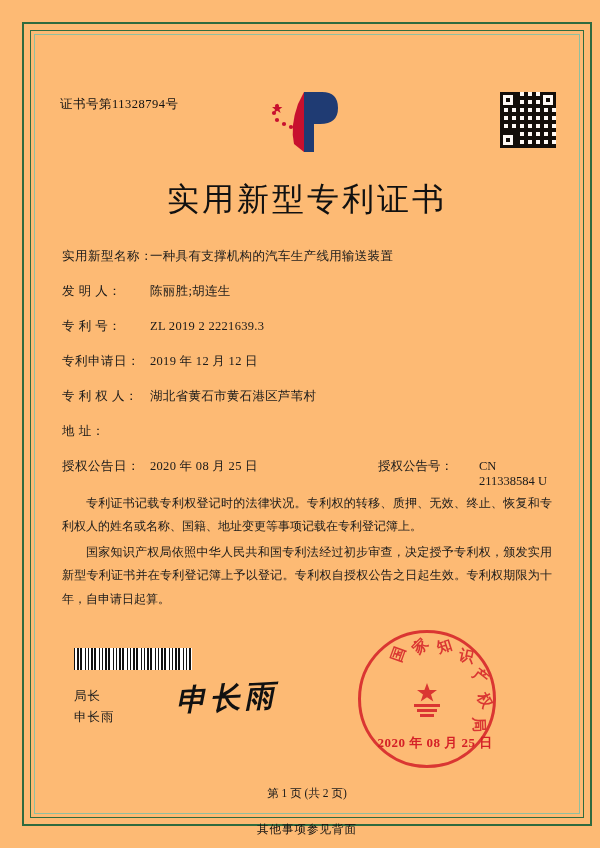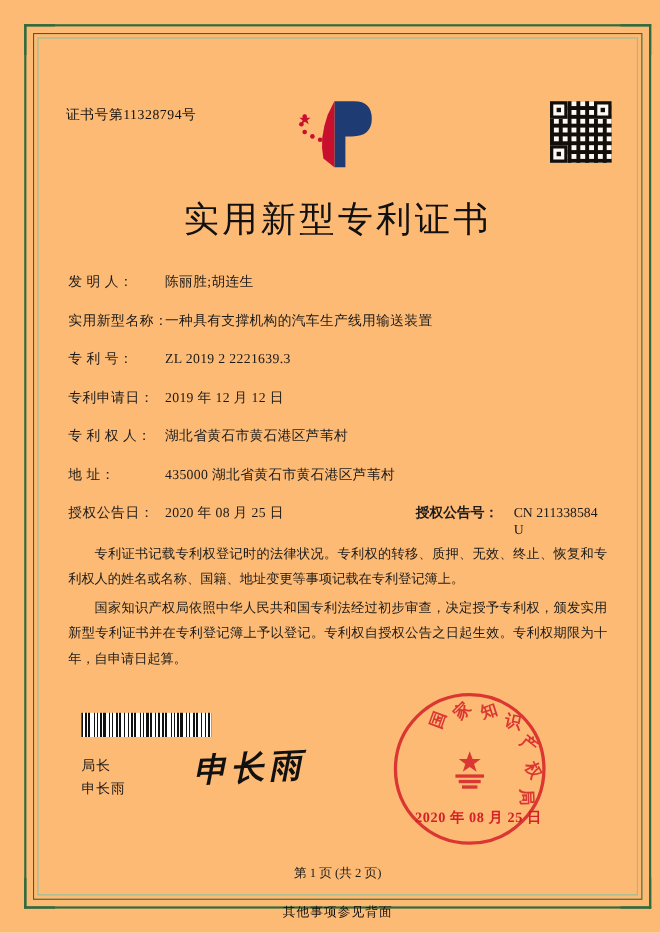--- a/index.html
+++ b/index.html
@@ -148,23 +148,22 @@
     flex: 1;
     letter-spacing: 0.3px;
   }
   .field-row.two .field-value {
     flex: 0 0 auto;
     min-width: 210px;
   }
   .field-label2 {
     flex: 0 0 auto;
     margin-left: 18px;
-    margin-right: 14px;
+    margin-right: 26px;
     white-space: nowrap;
-    font-weight: bold;
   }
   .field-value2 {
     flex: 1;
   }
 
   .body-text {
     position: absolute;
     left: 62px;
     right: 62px;
     top: 492px;
@@ -308,42 +307,41 @@
       <circle cx="13" cy="34" r="2.1" fill="#c8102e"></circle>
       <circle cx="20" cy="38" r="2.1" fill="#c8102e"></circle>
       <circle cx="27" cy="41" r="2.1" fill="#c8102e"></circle>
     </svg>
   </div>
 
   <div class="main-title">实用新型专利证书</div>
 
   <div class="fields">
     <div class="field-row">
+      <span class="field-label">实用新型名称：</span>
+      <span class="field-value">一种具有支撑机构的汽车生产线用输送装置</span>
+    </div>
+    <div class="field-row">
       <span class="field-label">发 明 人：</span>
       <span class="field-value">陈丽胜;胡连生</span>
     </div>
     <div class="field-row">
-      <span class="field-label">实用新型名称：</span>
-      <span class="field-value">一种具有支撑机构的汽车生产线用输送装置</span>
-    </div>
-    <div class="field-row">
       <span class="field-label">专 利 号：</span>
       <span class="field-value">ZL 2019 2 2221639.3</span>
     </div>
     <div class="field-row">
       <span class="field-label">专利申请日：</span>
       <span class="field-value">2019 年 12 月 12 日</span>
     </div>
     <div class="field-row">
       <span class="field-label">专 利 权 人：</span>
       <span class="field-value">湖北省黄石市黄石港区芦苇村</span>
     </div>
     <div class="field-row">
       <span class="field-label">地 址：</span>
-      <span class="field-value">435000 湖北省黄石市黄石港区芦苇村</span>
     </div>
     <div class="field-row two">
       <span class="field-label">授权公告日：</span>
       <span class="field-value">2020 年 08 月 25 日</span>
       <span class="field-label2">授权公告号：</span>
       <span class="field-value2">CN 211338584 U</span>
     </div>
   </div>
 
   <div class="body-text">

